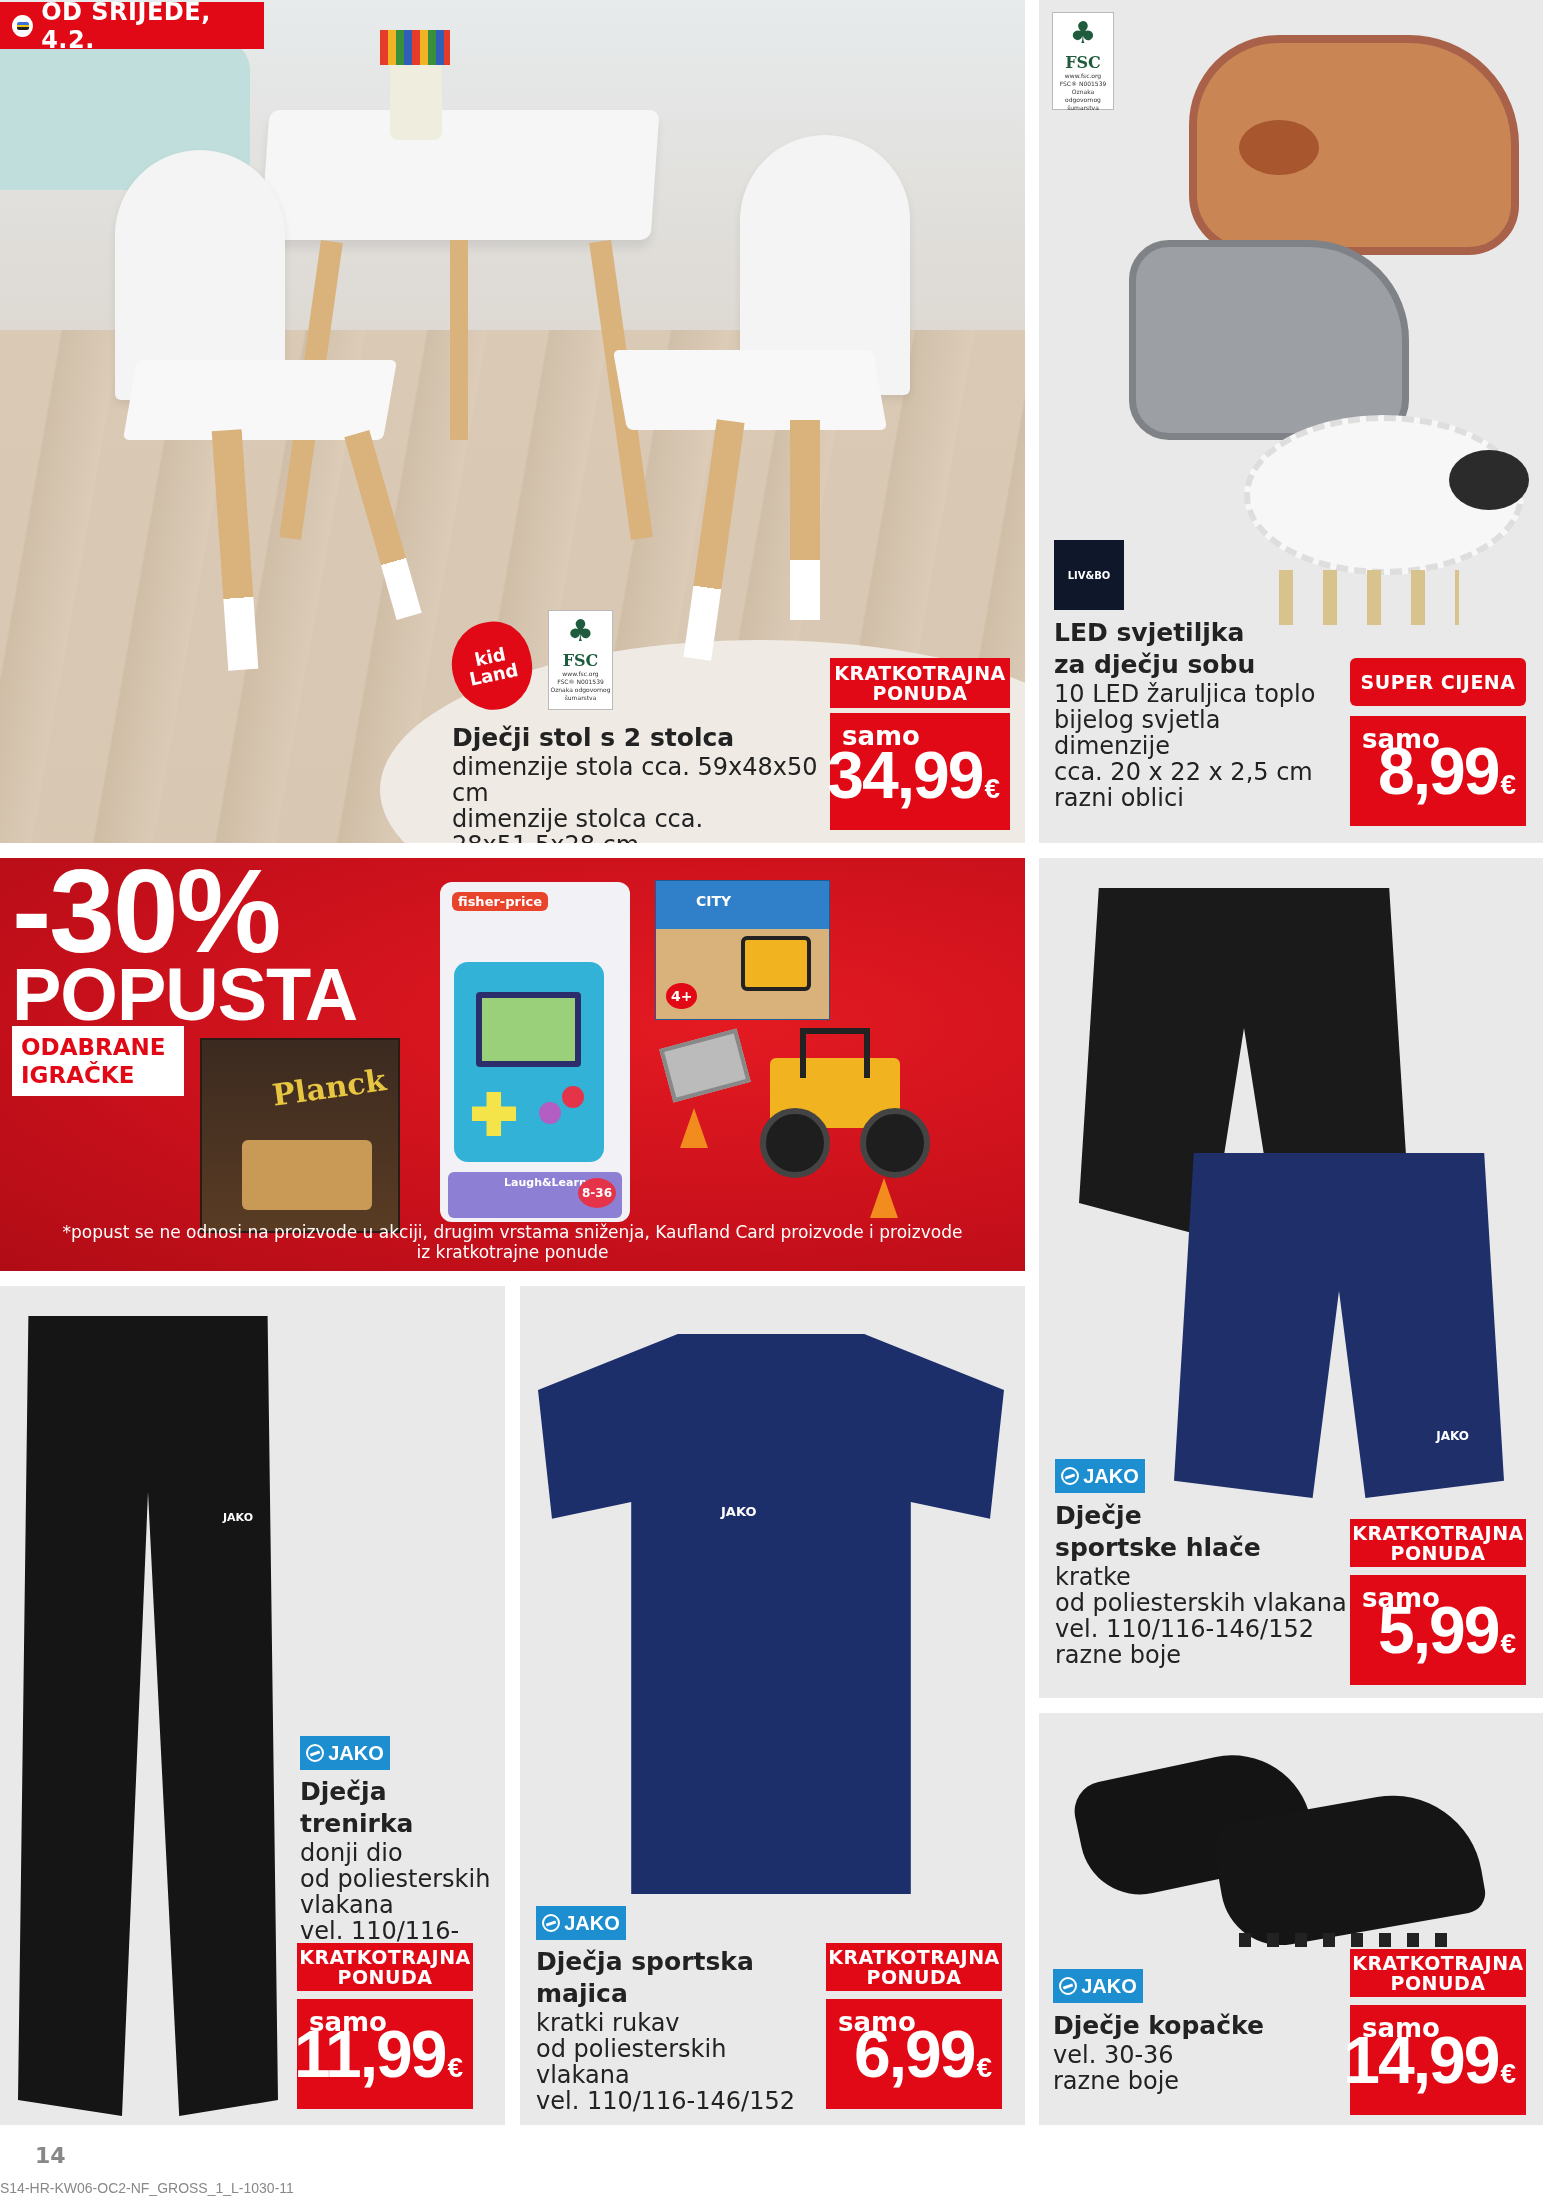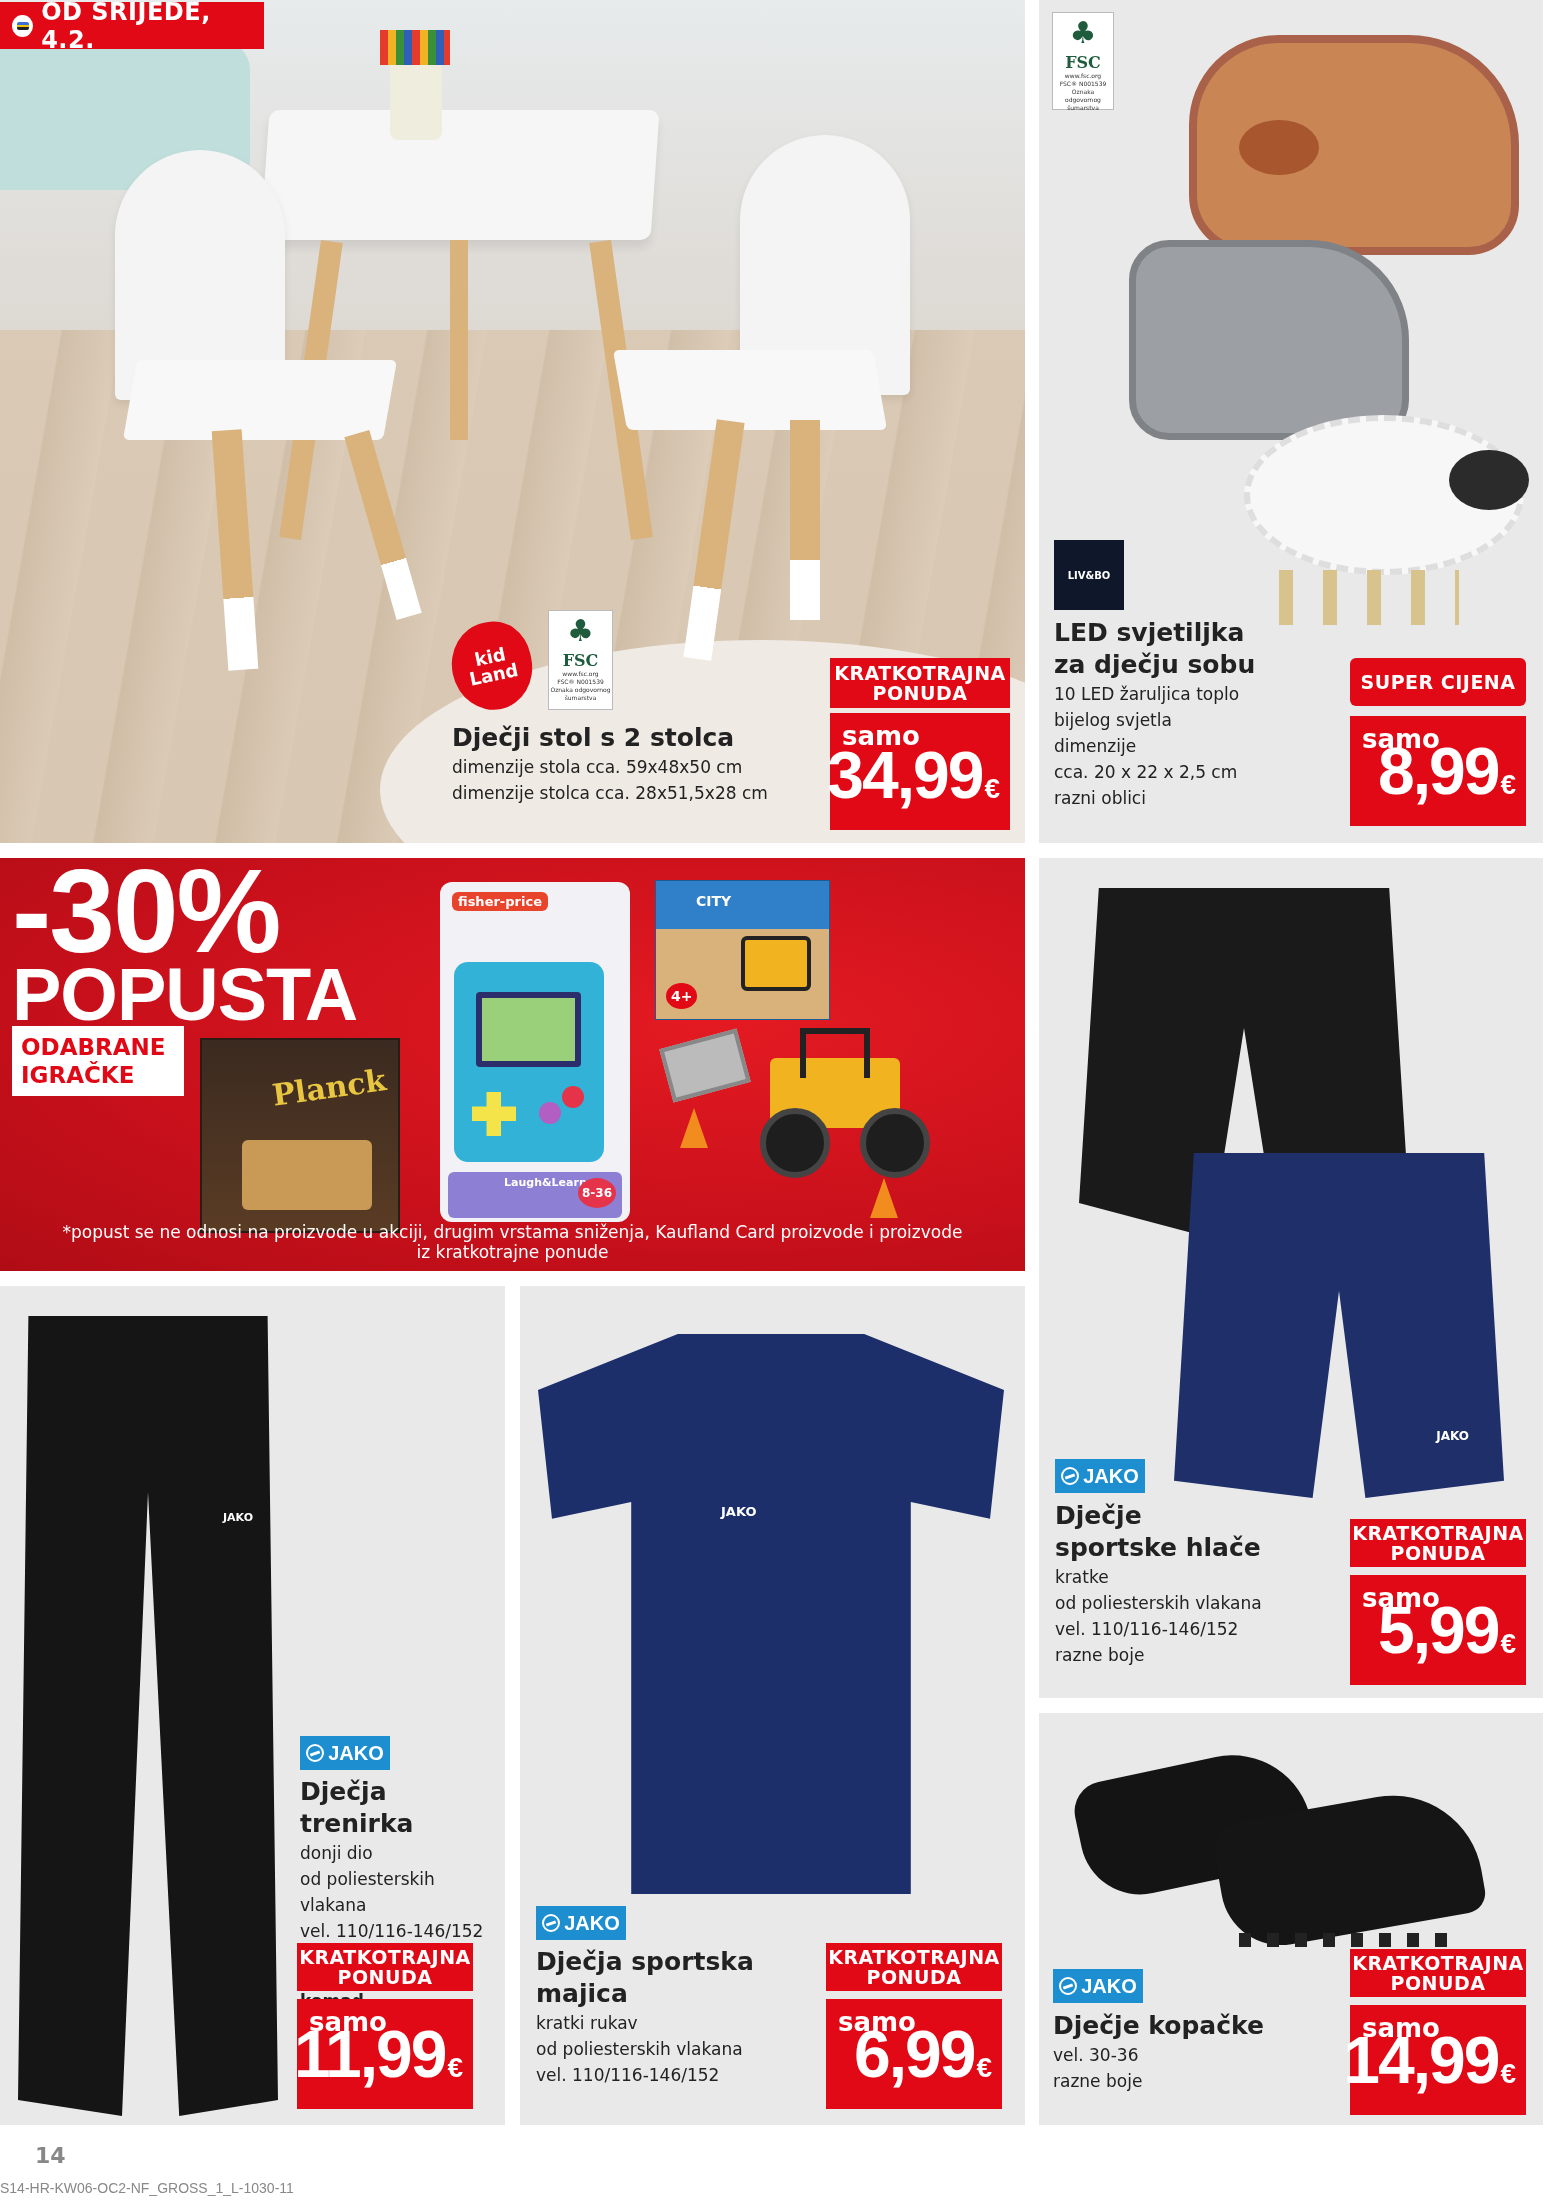--- a/index.html
+++ b/index.html
@@ -17,21 +17,21 @@
     }
     .pricebox { position: absolute; background: #e10915; color: #fff; }
     .pricebox .samo { position: absolute; left: 12px; top: 8px; font-size: 26px; font-weight: bold; }
     .pricebox .price {
       position: absolute; right: 10px; bottom: 8px; font-family: Liberation Sans, sans-serif;
       font-weight: bold; font-size: 66px; line-height: 66px; letter-spacing: -2px; white-space: nowrap;
     }
     .pricebox .price .eur { font-size: 28px; letter-spacing: 0; margin-left: 2px; }
 
     .ptitle { font-weight: bold; font-size: 25px; line-height: 32px; color: #222; }
-    .pline { font-size: 17px; line-height: 26px; color: #222; }
+    .pline { font-size: 24px; line-height: 26px; color: #222; }
     .pline.bold { font-weight: bold; margin-top: 44px; }
     .textblock { position: absolute; }
 
     .jako {
       position: absolute; background: #1d8fd0; color: #fff; font-weight: bold; font-size: 20px;
       height: 34px; width: 90px; display: flex; align-items: center; justify-content: center; gap: 4px;
       font-family: "Liberation Sans", sans-serif;
     }
     .jako .ring { width: 18px; height: 18px; border: 2px solid #fff; border-radius: 50%; position: relative; }
     .jako .ring::after { content: ""; position: absolute; left: 2px; top: 6px; width: 10px; height: 3px; background: #fff; transform: rotate(-20deg); }

